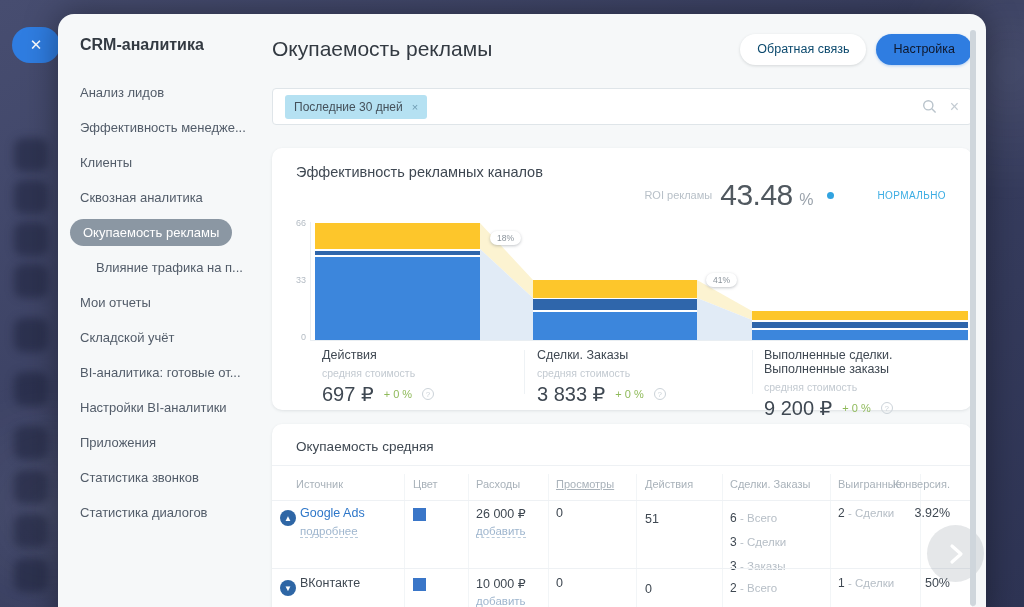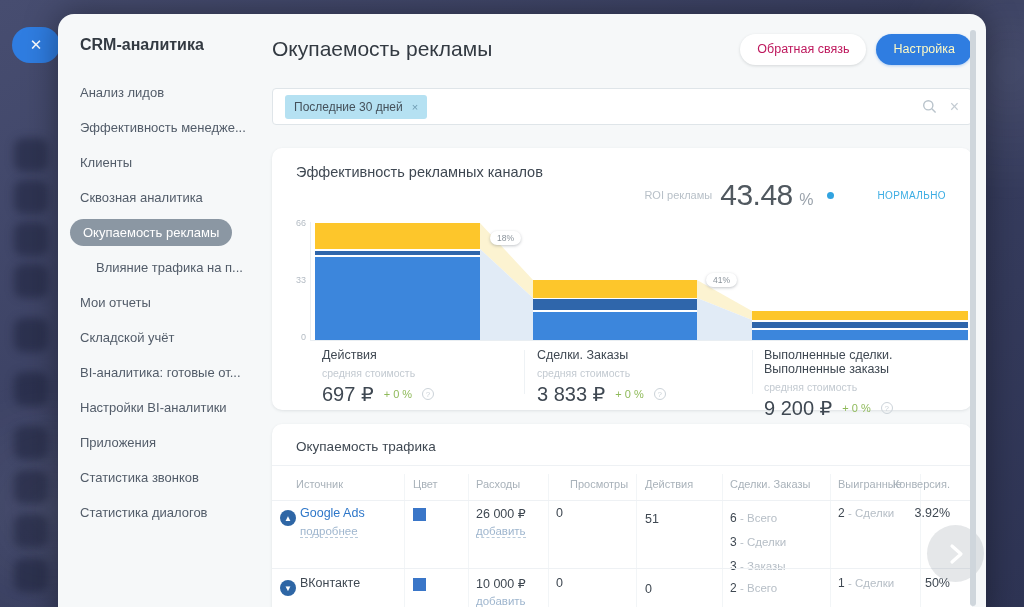--- a/index.html
+++ b/index.html
@@ -41,22 +41,22 @@
 
   
   .main { position:absolute; left:214px; top:0; width:700px; height:610px; }
 
   .page-header { position:absolute; left:0; right:0; top:18px; height:34px;
     display:flex; align-items:center; }
   .page-title { font-size:21px; font-weight:500; color:#333a42; }
   .header-buttons { margin-left:auto; display:flex; gap:10px; }
   .btn { height:31px; border-radius:17px; padding:0 17px; font-size:12.5px;
     display:flex; align-items:center; cursor:pointer; border:none; font-family:inherit; }
-  .btn-white { background:#fff; color:#be185d; box-shadow:0 1px 3px rgba(60,70,80,.18); }
-  .btn-blue { background:#2f7de1; color:#fef9c3; box-shadow:0 1px 3px rgba(47,125,225,.35); }
+  .btn-white { background:#fff; color:#0c4a6e; box-shadow:0 1px 3px rgba(60,70,80,.18); }
+  .btn-blue { background:#2f7de1; color:#0f172a; box-shadow:0 1px 3px rgba(47,125,225,.35); }
 
   .filter-bar { position:absolute; left:0; right:0; top:74px; height:37px; background:#fff;
     border:1px solid #dfe5e9; border-radius:4px; display:flex; align-items:center; padding:0 12px; }
   .chip { background:#b5e1f2; border-radius:3px; padding:5px 9px; font-size:12px; color:#44505a;
     display:flex; align-items:center; gap:9px; cursor:pointer; }
   .chip-x { color:#6f9cb3; font-size:11px; cursor:pointer; }
   .filter-icons { margin-left:auto; display:flex; align-items:center; gap:13px; }
   .filter-clear { color:#c3cbd2; font-size:16px; line-height:1; cursor:pointer; }
 
   .card { position:absolute; left:0; right:0; background:#fff; border-radius:10px;
@@ -109,21 +109,21 @@
     font-size:8px; display:flex; align-items:center; justify-content:center; }
   .stat-sep { position:absolute; top:202px; width:1px; height:44px; background:#eef2f5; }
   .sep1 { left:252px; } .sep2 { left:480px; }
 
   
   .t-title { position:absolute; left:24px; top:15px; font-size:13.5px; color:#3f4852; }
   .t-div { position:absolute; left:0; right:0; height:1px; background:#eef1f4; }
   .d1 { top:41px; } .d2 { top:76px; } .d3 { top:144px; }
   .t-head { position:absolute; left:0; right:0; top:54px; font-size:11px; color:#a9b2ba; }
   .t-head span { position:absolute; white-space:nowrap; }
-  .h1{left:24px;} .h2{left:141px;} .h3{left:204px;} .h4{left:298px;} .h5{left:373px;}
+  .h1{left:24px;} .h2{left:141px;} .h3{left:204px;} .h4{left:284px;text-decoration:underline;} .h5{left:373px;}
   .h6{left:458px;} .h7{left:566px;} .h8{right:22px;}
   .colsep { position:absolute; top:50px; bottom:0; width:1px; background:#f2f5f7; }
   .cs1{left:132px;} .cs2{left:196px;} .cs3{left:276px;} .cs4{left:364px;} .cs5{left:450px;} .cs6{left:558px;} .cs7{left:648px;}
   .t-row { position:absolute; left:0; right:0; height:64px; font-size:12.5px; }
   .r1 { top:80px; } .r2 { top:150px; }
   .src-ic { position:absolute; left:8px; top:6px; width:16px; height:16px; border-radius:50%;
     background:#2e66a5; color:#fff; font-size:8px; display:flex; align-items:center; justify-content:center; }
   .c-src { position:absolute; left:28px; top:2px; }
   .src-link { color:#2e77c9; cursor:pointer; }
   .c-details { position:absolute; left:28px; top:21px; font-size:11.5px; color:#9fb6ce;
@@ -283,21 +283,21 @@
         <div class="stat-sub">средняя стоимость</div>
         <div class="stat-line">
           <span class="stat-value">9 200 ₽</span>
           <span class="stat-delta">+ 0 %</span>
           <span class="info-ic">?</span>
         </div>
       </div>
     </div>
 
     <div class="card card2">
-      <div class="t-title">Окупаемость трафика</div>
+      <div class="t-title">Окупаемость средняя</div>
       <div class="t-div d1"></div>
 
       <div class="colsep cs1"></div>
       <div class="colsep cs2"></div>
       <div class="colsep cs3"></div>
       <div class="colsep cs4"></div>
       <div class="colsep cs5"></div>
       <div class="colsep cs6"></div>
       <div class="colsep cs7"></div>
 

